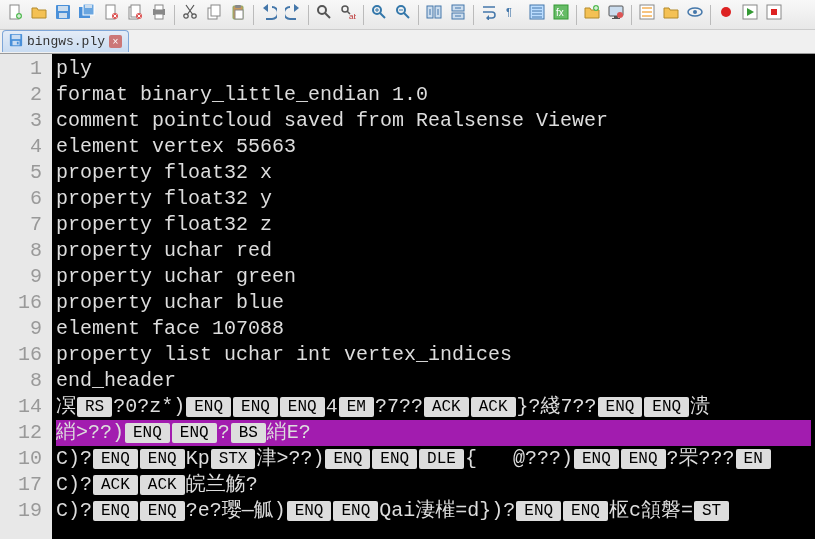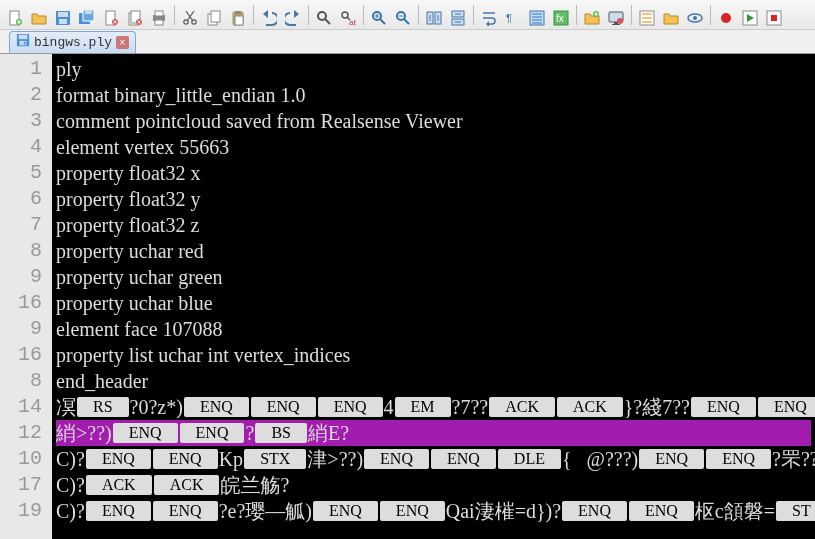--- a/index.html
+++ b/index.html
@@ -19,39 +19,39 @@
     padding: 2px 4px;
     display: flex;
     align-items: center;
     gap: 2px;
     height: 30px;
   }
   .toolbar .btn {
     width: 22px;
     height: 22px;
     display: inline-flex;
-    align-items: flex-end;
+    align-items: flex-start;
     justify-content: center;
     cursor: pointer;
     border-radius: 2px;
   }
   .toolbar .sep {
     width: 1px;
     height: 20px;
     background: #bbb;
     margin: 0 2px;
   }
   .toolbar svg { width: 16px; height: 16px; display: block; }
   .tabbar {
     background: #f0f0f0;
     border-bottom: 1px solid #999;
     display: flex;
-    align-items: center;
+    align-items: flex-start;
     height: 24px;
-    padding-left: 9px;
+    padding-left: 2px;
   }
   .tab {
     display: flex;
     align-items: center;
     gap: 4px;
     background: linear-gradient(#e4ecf7, #c9dcf2);
     border: 1px solid #7ea6d8;
     border-bottom: none;
     border-radius: 4px 4px 0 0;
     padding: 2px 6px;
@@ -89,35 +89,35 @@
     font-size: 20px;
     line-height: 26px;
     user-select: none;
     min-width: 52px;
   }
   .gutter div { height: 26px; }
   .code {
     flex: 1;
     background: #000;
     color: #ddd;
-    font-family: Liberation Serif, serif;
+    font-family: Liberation Mono, monospace;
     font-size: 20px;
     line-height: 26px;
     padding: 2px 4px;
     white-space: pre;
     overflow: hidden;
   }
   .code .line { height: 26px; display: flex; align-items: center; }
   .code .line.hl { background: #a21caf; }
   .ctrl {
     display: inline-block;
     background: #ddd;
     color: #000;
     font-size: 16px;
-    padding: 0 16px;
+    padding: 0 8px;
     margin: 0 1px;
     border-radius: 2px;
     line-height: 20px;
     height: 20px;
   }
 </style>
 </head>
 <body>
 
 <div class="toolbar" id="toolbar">

